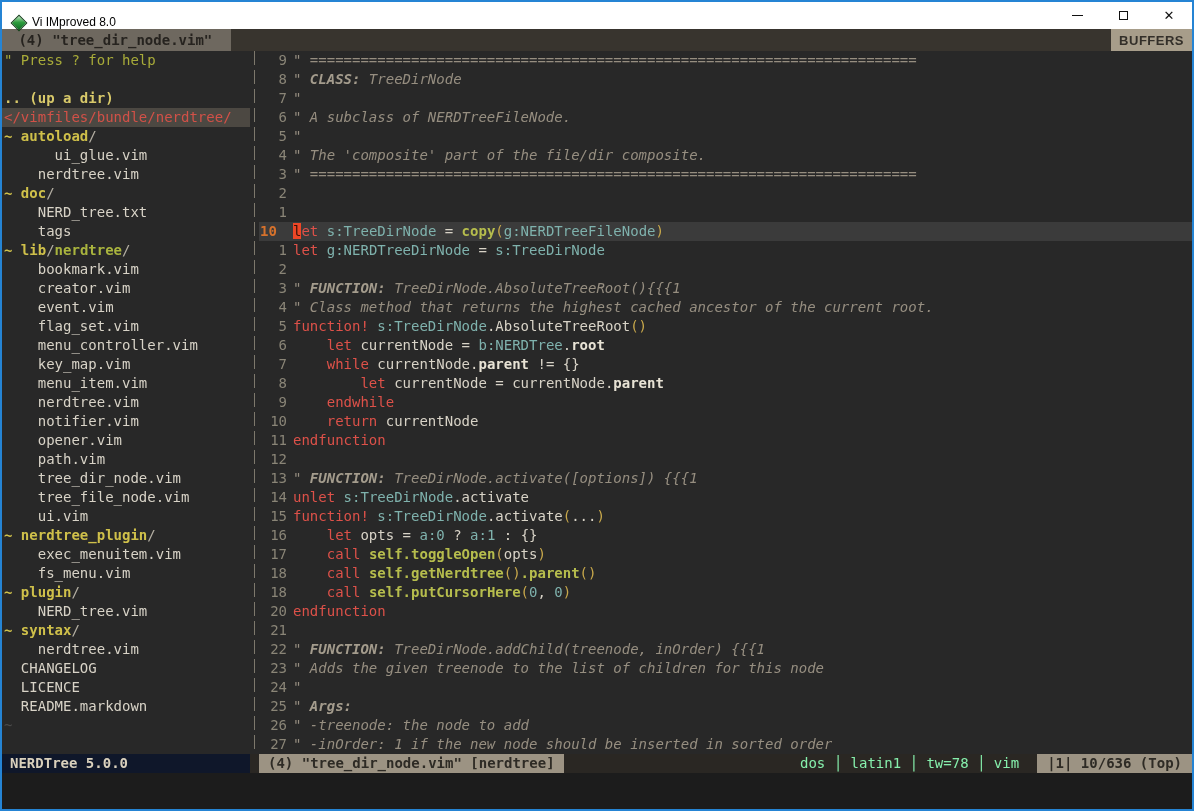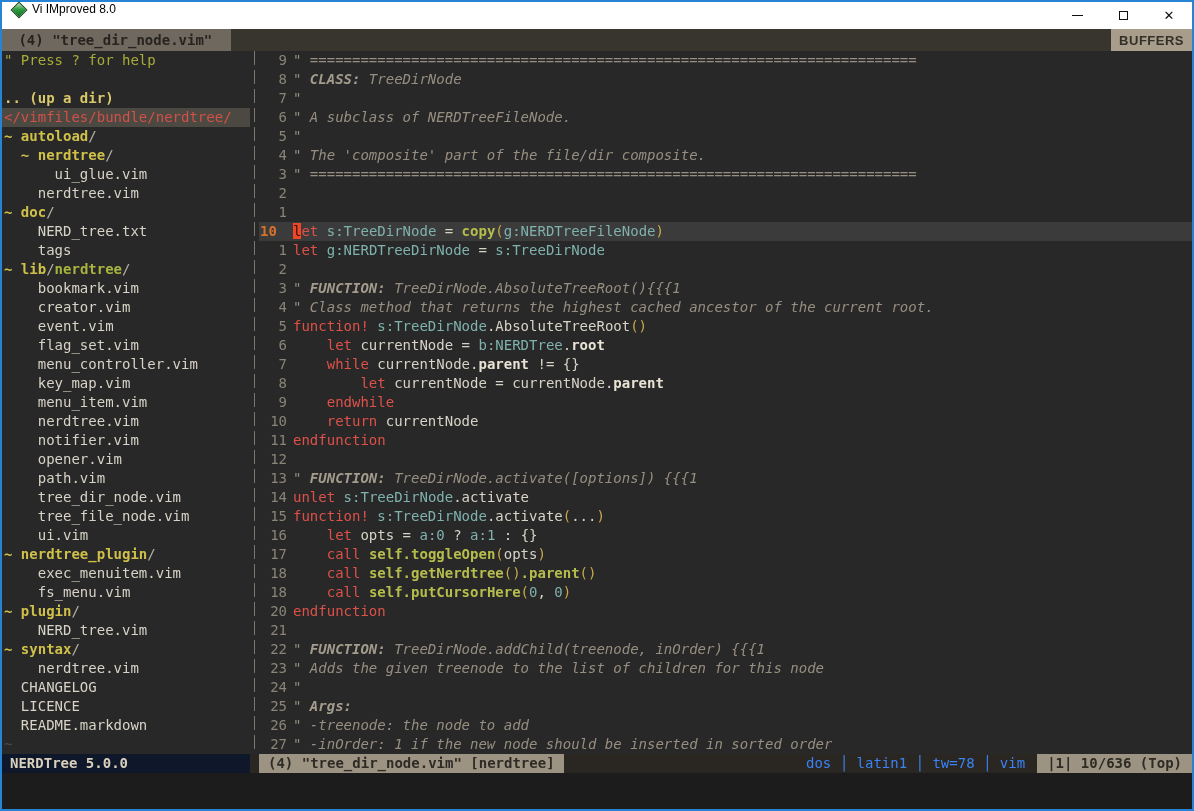--- a/index.html
+++ b/index.html
@@ -6,21 +6,21 @@
   html,body { width:1194px; height:811px; background:#000; overflow:hidden; }
   .window {
     width:1194px; height:811px;
     border:2px solid #2584d4;
     display:flex; flex-direction:column;
     background:#282828;
     font-family:"DejaVu Sans Mono", monospace;
   }
   
   .titlebar {
-    height:27px; background:#ffffff; display:flex; align-items:flex-start;
+    height:27px; background:#ffffff; display:flex; align-items:flex-end;
     font-family:"Liberation Sans", sans-serif; flex:0 0 auto;
   }
   .vim-icon {
     width:14px; height:14px; margin:0 7px 0 9px; position:relative; flex:0 0 auto;
   }
   .vim-icon::before {
     content:""; position:absolute; left:2px; top:2px; width:10px; height:10px;
     background:linear-gradient(135deg,#bfe8bf 0%,#2f9e3f 45%,#0a6e22 100%);
     border:1px solid #133f1a; transform:rotate(45deg);
   }
@@ -89,21 +89,21 @@
   
   .statusline { height:19px; display:flex; font-size:14px; line-height:19px; flex:0 0 auto; background:#2a2723; }
   .sl-nerdtree {
     width:248px; flex:0 0 auto; background:#0f172a; color:#d9d0bc; font-weight:bold;
     padding-left:8px; white-space:pre; overflow:hidden;
   }
   .sl-gap { width:9px; flex:0 0 auto; background:#2a2723; }
   .sl-file {
     background:#9c9383; color:#2e2b25; font-weight:bold; padding:0 9px; white-space:pre;
   }
-  .sl-mid { flex:1; text-align:right; color:#3b82f6; padding-right:12px; white-space:pre; }
+  .sl-mid { flex:1; text-align:right; color:#86efac; padding-right:18px; white-space:pre; }
   .sl-pos {
     background:#9c9383; color:#2e2b25; font-weight:bold; padding:0 10px;
     margin-right:0; white-space:pre; flex:0 0 auto;
   }
   
   .cmdline { flex:1; background:#1c1c1c; }
 </style>
 </head>
 <body>
 
@@ -129,21 +129,20 @@
     <div class="buffers-label">BUFFERS</div>
   </div>
 
   <div class="main">
     <div class="sidebar" id="sidebar">
         <div class="tree-row"><span class="tok-help">" Press ? for help</span></div>
         <div class="tree-row"></div>
         <div class="tree-row"><span class="tok-updir">.. (up a dir)</span></div>
         <div class="tree-row selected"><span class="tok-sel">&lt;/vimfiles/bundle/nerdtree/</span></div>
         <div class="tree-row"><span class="tok-dir">~ autoload</span><span class="tok-slash">/</span></div>
-        <div class="tree-row"><span class="tok-dir">  ~ nerdtree</span><span class="tok-slash">/</span></div>
         <div class="tree-row"><span class="tok-file">      ui_glue.vim</span></div>
         <div class="tree-row"><span class="tok-file">    nerdtree.vim</span></div>
         <div class="tree-row"><span class="tok-dir">~ doc</span><span class="tok-slash">/</span></div>
         <div class="tree-row"><span class="tok-file">    NERD_tree.txt</span></div>
         <div class="tree-row"><span class="tok-file">    tags</span></div>
         <div class="tree-row"><span class="tok-dir">~ lib</span><span class="tok-slash">/</span><span class="tok-subdir">nerdtree</span><span class="tok-slash">/</span></div>
         <div class="tree-row"><span class="tok-file">    bookmark.vim</span></div>
         <div class="tree-row"><span class="tok-file">    creator.vim</span></div>
         <div class="tree-row"><span class="tok-file">    event.vim</span></div>
         <div class="tree-row"><span class="tok-file">    flag_set.vim</span></div>

